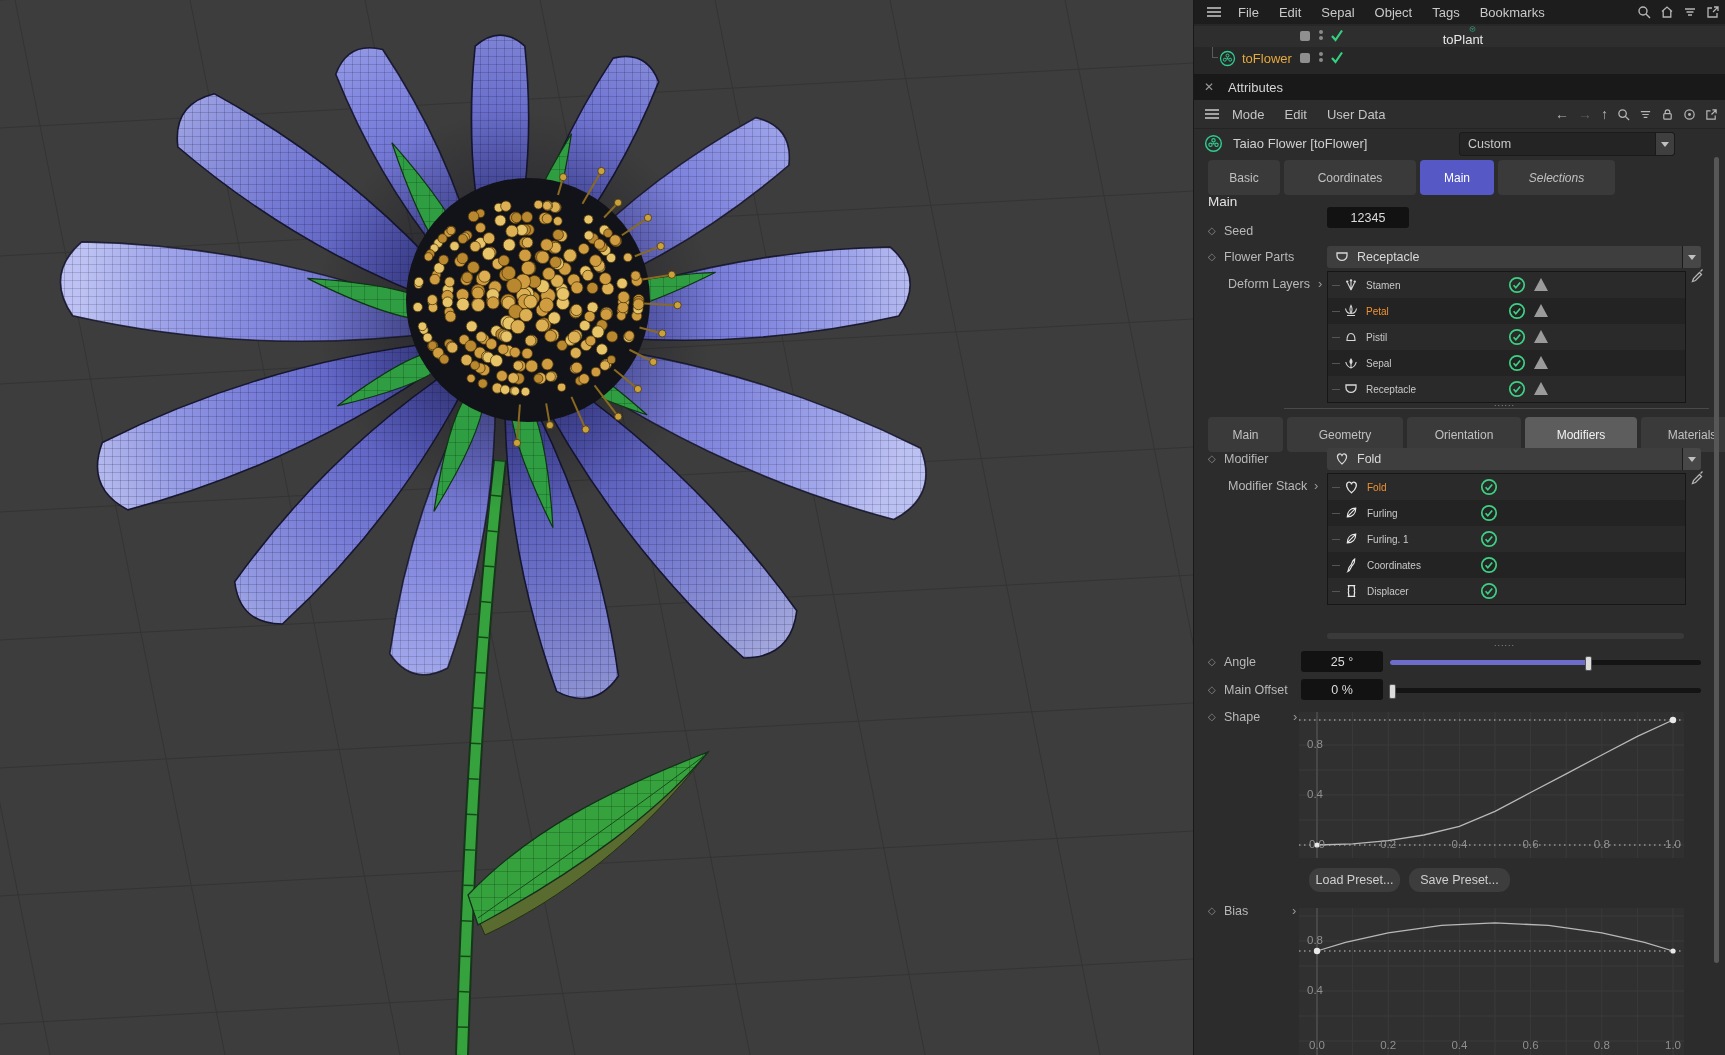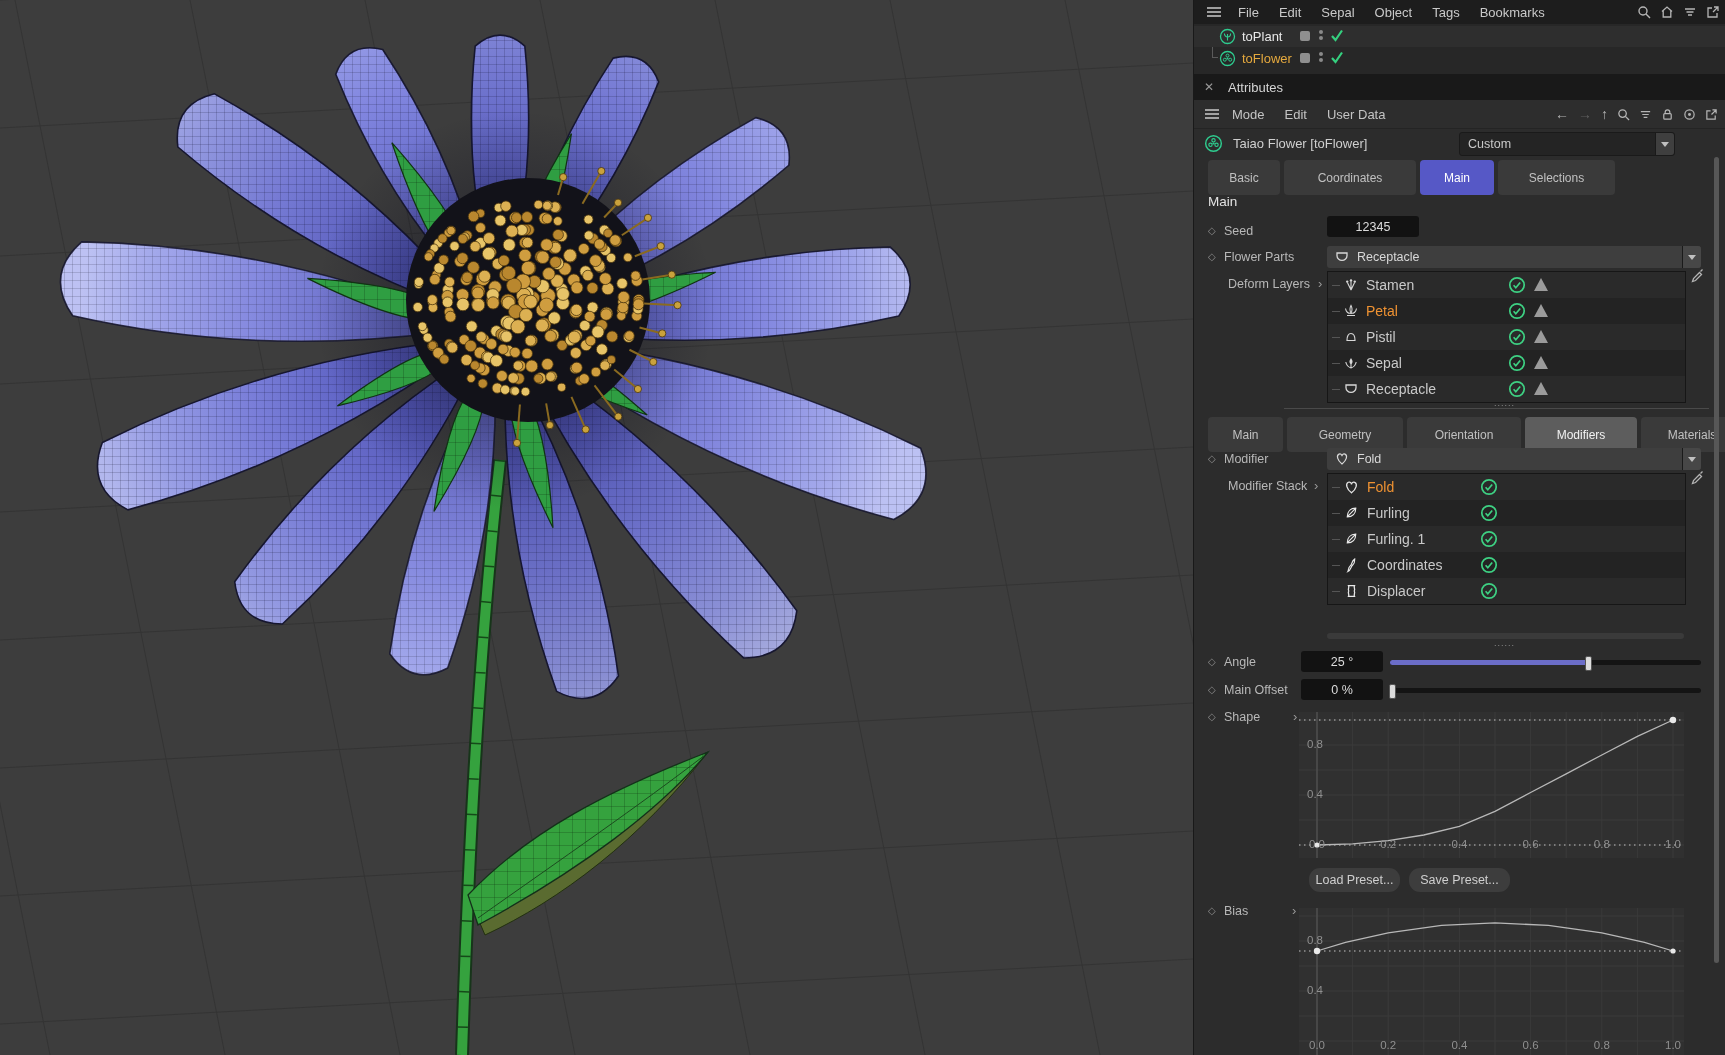--- a/index.html
+++ b/index.html
@@ -9,21 +9,21 @@
   
   #viewport{position:absolute;left:0;top:0;width:1193px;height:1055px;background:#3d3d3d;}
   
   #panel{position:absolute;left:1193px;top:0;width:532px;height:1055px;background:#2c2c2c;border-left:1px solid #191919;}
   .abs{position:absolute;}
   .menubar{left:0;top:0;width:532px;height:24px;background:#1d1d1d;display:flex;align-items:center;}
   .menu-item{color:#c9c9c9;font-size:13px;padding:0 10px;cursor:default;}
   .mb-icons{position:absolute;right:6px;top:0;height:24px;display:flex;align-items:center;gap:9px;}
   .objstrip{left:0;top:24px;width:532px;height:50px;background:#272727;}
   .objrow{position:absolute;left:0;width:532px;height:21px;display:flex;align-items:center;}
-  .objrow.sel{background:#2e2e2e;}
+  .objrow.sel{background:#2e2e2e;flex-direction:column;}
   .treeline{position:absolute;background:#5a5a5a;}
   .objname{font-size:13px;margin-left:6px;}
   .objname.white{color:#e8e8e8;} .objname.orange{color:#e5a93e;}
   .chip{position:absolute;left:106px;width:10px;height:10px;background:#8f8f8f;border-radius:2px;top:5px;}
   .dots2{position:absolute;left:125px;top:4px;width:4px;}
   .dots2 i{display:block;width:4px;height:4px;border-radius:50%;background:#8a8a8a;margin-bottom:2px;}
   .objcheck{position:absolute;left:136px;top:3px;}
   .attrtitle{left:0;top:74px;width:532px;height:26px;background:#191919;display:flex;align-items:center;}
   .attrtitle .x{color:#9a9a9a;font-size:12px;margin-left:10px;}
   .attrtitle .t{color:#d5d5d5;font-size:13px;margin-left:14px;}
@@ -47,21 +47,21 @@
   .chev{color:#9a9a9a;font-size:13px;}
   .input{background:#121212;border-radius:3px;color:#dcdcdc;font-size:12.5px;display:flex;align-items:center;justify-content:center;height:21px;}
   .dd{background:#3e3e3e;border-radius:3px;height:22px;display:flex;align-items:center;position:absolute;}
   .dd .ic{margin-left:7px;display:flex;}
   .dd .v{color:#d8d8d8;font-size:12.5px;margin-left:7px;flex:1;}
   .listbox{position:absolute;background:#232323;border:1px solid #161616;}
   .lrow{position:relative;height:26px;display:flex;align-items:center;}
   .lrow:nth-child(odd){background:#2a2a2a;}
   .lrow .tdash{width:8px;height:1px;background:#555;margin-left:4px;}
   .lrow .ic{margin-left:3px;display:flex;}
-  .lrow .nm{color:#c9c9c9;font-size:14px;margin-left:7px;flex:1;}
+  .lrow .nm{color:#c9c9c9;font-size:10px;margin-left:7px;flex:1;}
   .lrow .nm.orange{color:#ef9232;}
   .lrow .chk{position:absolute;left:180px;top:4px;}
   .stack .chk{left:152px;}
   .tri{position:absolute;left:206px;top:6px;width:0;height:0;border-left:7px solid transparent;border-right:7px solid transparent;border-bottom:13px solid #9b9b9b;}
   .gutter-line{position:absolute;height:1px;background:#4a4a4a;}
   .gdots{position:absolute;color:#8f8f8f;font-size:9px;letter-spacing:1px;}
   .slider{position:absolute;height:5px;background:#141414;border-radius:3px;top:9px;}
   .sfill{position:relative;height:5px;background:#6b6dc8;border-radius:3px;}
   .shandle{position:absolute;right:-3px;top:-4px;width:5px;height:13px;background:#dcdcdc;border-radius:2px;border:1px solid #555;}
   .graphbox{position:absolute;background:#303030;}
@@ -597,28 +597,28 @@
     <span class="v">Custom</span>
     <span class="dd-caret">
           <span class="caret"></span>
         </span>
   </div>
 
   <div class="tabs" style="left:14px;top:160px;">
     <div class="tab" style="width:48px;">Basic</div>
     <div class="tab" style="width:108px;">Coordinates</div>
     <div class="tab active-blue" style="width:50px;">Main</div>
-    <div class="tab" style="width:93px;">Selections</div>
+    <div class="tab" style="width:93px;font-style:italic;">Selections</div>
   </div>
 
   <div class="abs sechdr" style="left:14px;top:194px;">Main</div>
 
   <div class="abs diamond" style="left:14px;top:225px;">◇</div>
   <div class="abs rowlbl" style="left:30px;top:224px;">Seed</div>
-  <div class="abs input" style="left:133px;top:216px;width:92px;">12345</div>
+  <div class="abs input" style="left:133px;top:207px;width:82px;">12345</div>
 
   <div class="abs diamond" style="left:14px;top:251px;">◇</div>
   <div class="abs rowlbl" style="left:30px;top:250px;">Flower Parts</div>
   <div class="dd" style="left:133px;top:246px;width:374px;">
     <span class="ic">
           <svg class="icon" width="16" height="16" viewBox="0 0 16 16">
             <path d="M3 4h10v2.8a5 4.6 0 0 1-10 0z" stroke="#d8d8d8" fill="none" stroke-width="1.3"></path>
           </svg>
         </span>
     <span class="v">Receptacle</span>

